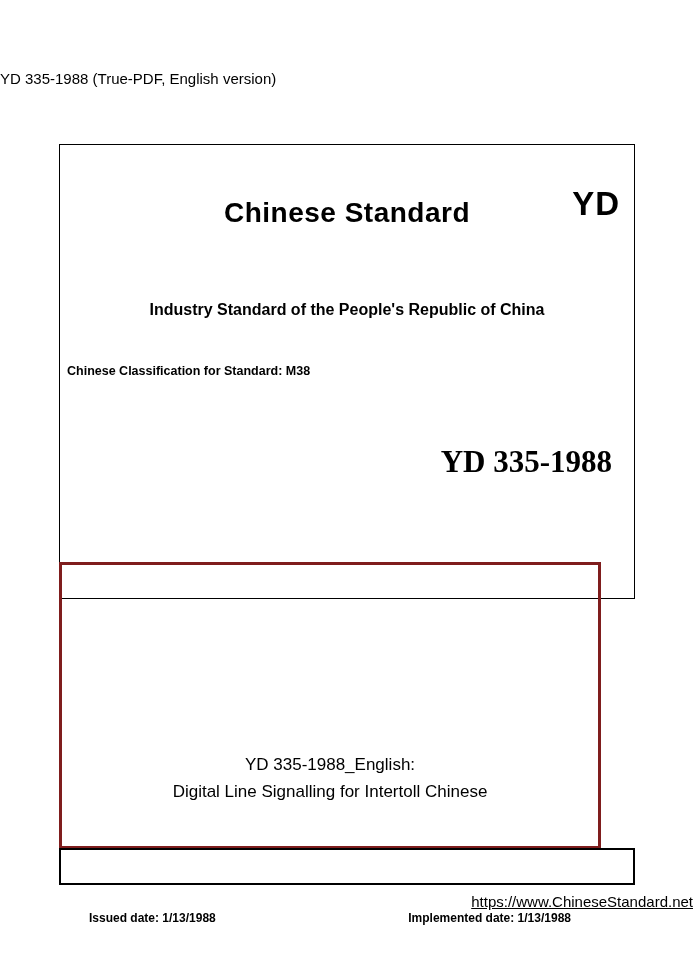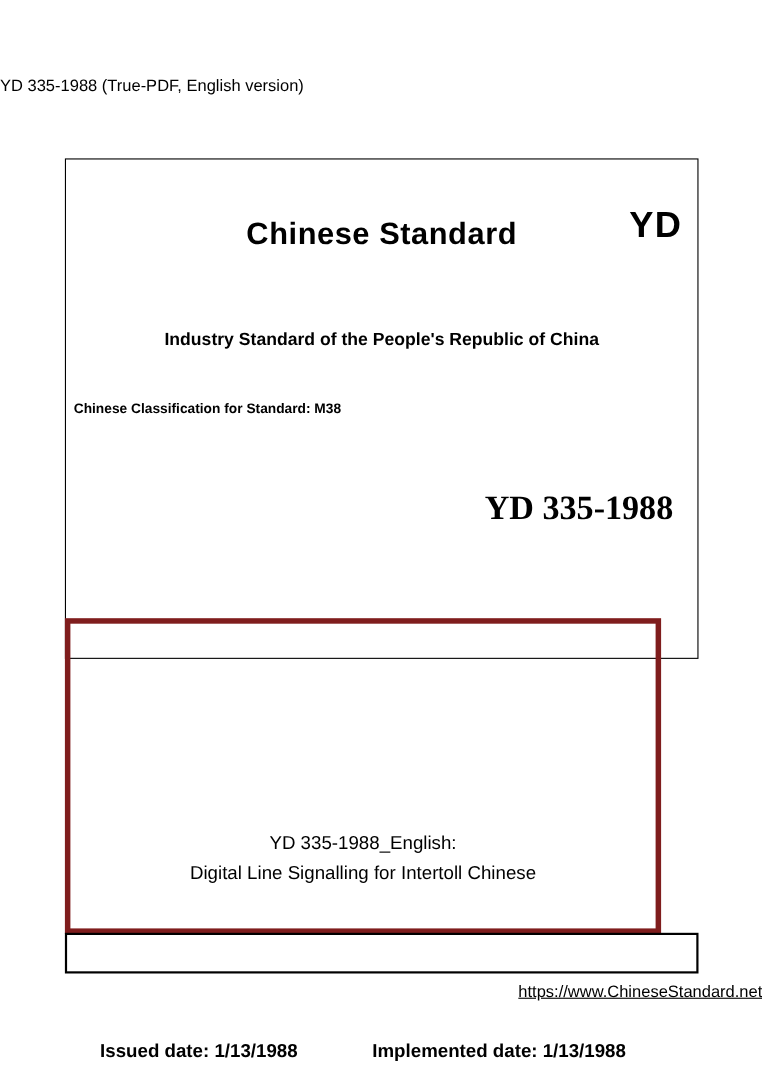--- a/index.html
+++ b/index.html
@@ -52,21 +52,21 @@
     box-sizing: border-box;
     margin-top: 36px;
   }
 
   .middle-box {
     position: absolute;
     left: 0;
     top: 454px;
     width: 542px;
     height: 287px;
-    border: 5px solid #7f1d1d;
+    border: 3px solid #7f1d1d;
     box-sizing: border-box;
   }
 
   .bottom-box {
     position: absolute;
     left: 0;
     top: 740px;
     width: 576px;
     height: 37px;
     border: 2px solid #000;
@@ -132,25 +132,24 @@
 
   .doc-title .l2 { display: block; }
 
   .dates-row {
     position: absolute;
     left: 0;
     top: 346px;
     width: 100%;
     box-sizing: border-box;
     padding: 0 27px;
-    font-size: 17px;
+    font-size: 12px;
     font-weight: bold;
     display: flex;
     justify-content: space-between;
-    margin-top: 33px;
   }
 
   .footer-link {
     position: absolute;
     top: 893px;
     left: 0;
     width: 693px;
     text-align: right;
     font-size: 15px;
     color: #000;

